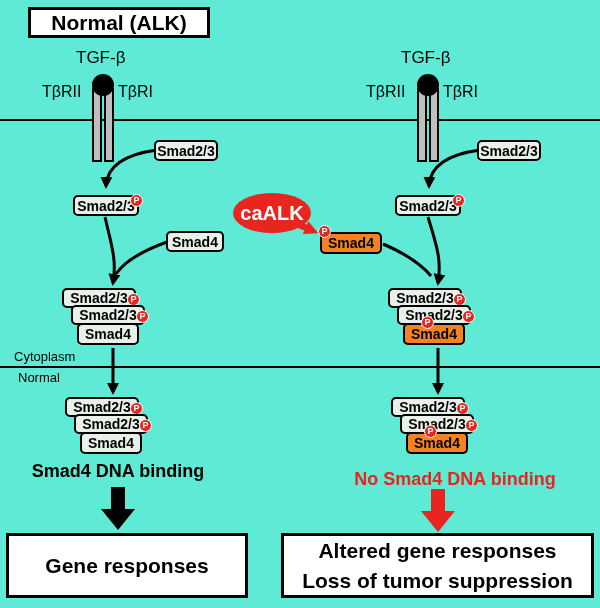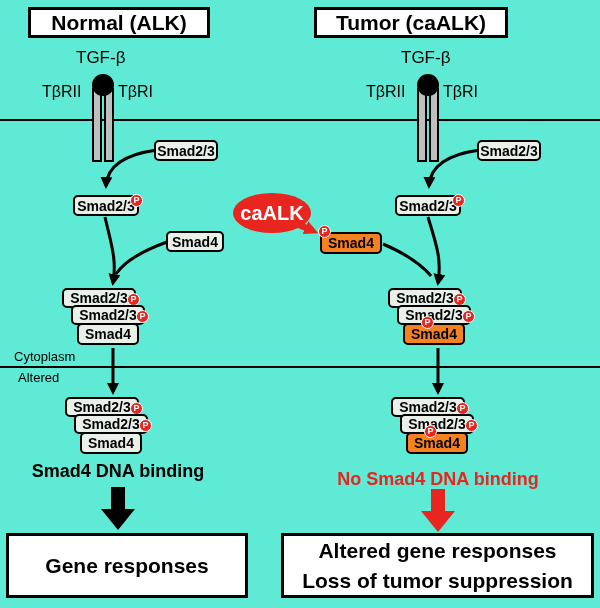--- a/index.html
+++ b/index.html
@@ -62,23 +62,20 @@
 
     <path class="arr-red" d="M 297,224 L 311,230" marker-end="url(#ahr)"></path>
 
     <polygon class="blk-black" points="111,487 125,487 125,509 135,509 118,530 101,509 111,509"></polygon>
     <polygon class="blk-red" points="431,489 445,489 445,511 455,511 438,532 421,511 431,511"></polygon>
   </svg>
 
   <div class="title-box" style="left:28px;top:7px;width:182px;height:31px">
     <span>Normal (ALK)</span>
   </div>
-  <div class="title-box" style="left:314px;top:7px;width:194px;height:31px">
-    <span>Tumor (caALK)</span>
-  </div>
 
   <div class="lbl" style="left:76px;top:49px;font-size:17px">TGF-β</div>
   <div class="lbl" style="left:42px;top:84px;font-size:16px">TβRII</div>
   <div class="lbl" style="left:118px;top:84px;font-size:16px">TβRI</div>
   <div class="bar" style="left:92px;top:88px"></div>
   <div class="bar" style="left:104px;top:88px"></div>
   <div class="ligand" style="left:92px;top:74px"></div>
 
   <div class="lbl" style="left:401px;top:49px;font-size:17px">TGF-β</div>
   <div class="lbl" style="left:366px;top:84px;font-size:16px">TβRII</div>
@@ -135,21 +132,21 @@
       <span>Smad2/3</span>
       <span class="pc" style="right:-6px;top:3px">P</span>
     </div>
     <div class="sbox orange" style="left:15px;top:35px;width:62px;height:22px">
       <span>Smad4</span>
       <span class="pc" style="left:16px;top:-9px">P</span>
     </div>
   </div>
 
   <div class="lbl" style="left:14px;top:350px;font-size:13px">Cytoplasm</div>
-  <div class="lbl" style="left:18px;top:371px;font-size:13px">Altered</div>
+  <div class="lbl" style="left:18px;top:371px;font-size:13px">Normal</div>
 
   <div class="complex" style="left:65px;top:397px">
     <div class="sbox" style="left:0;top:0;width:74px;height:20px">
       <span>Smad2/3</span>
       <span class="pc" style="right:-6px;top:3px">P</span>
     </div>
     <div class="sbox" style="left:9px;top:17px;width:74px;height:20px">
       <span>Smad2/3</span>
       <span class="pc" style="right:-6px;top:3px">P</span>
     </div>
@@ -167,21 +164,21 @@
       <span>Smad2/3</span>
       <span class="pc" style="right:-6px;top:3px">P</span>
     </div>
     <div class="sbox orange" style="left:15px;top:35px;width:62px;height:22px">
       <span>Smad4</span>
       <span class="pc" style="left:16px;top:-9px">P</span>
     </div>
   </div>
 
   <div class="dna" style="left:12px;top:461px;width:212px">Smad4 DNA binding</div>
-  <div class="dna red" style="left:327px;top:469px;width:222px">No Smad4 DNA binding</div>
+  <div class="dna red" style="left:344px;top:469px;width:222px">No Smad4 DNA binding</div>
 
   <div class="outcome" style="left:6px;top:533px;width:242px;height:65px">
     <div>Gene responses</div>
   </div>
   <div class="outcome" style="left:281px;top:533px;width:313px;height:65px">
     <div>Altered gene responses</div>
     <div>Loss of tumor suppression</div>
   </div>
 
 </div>

